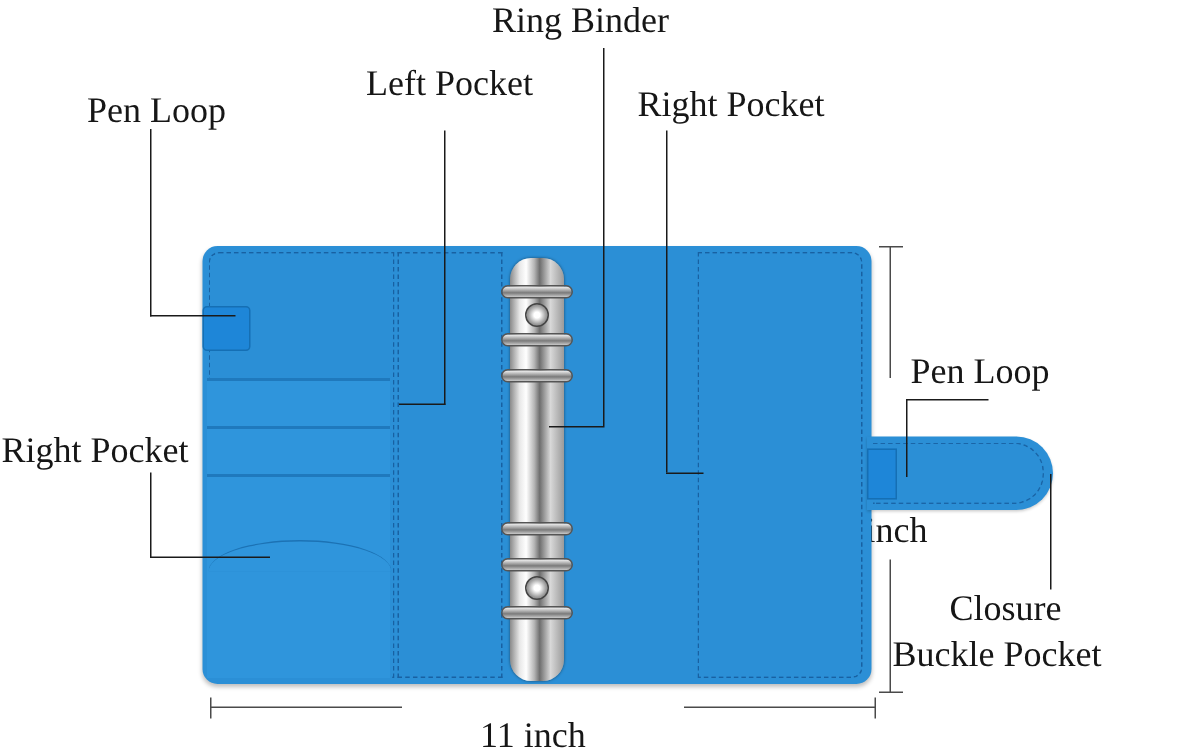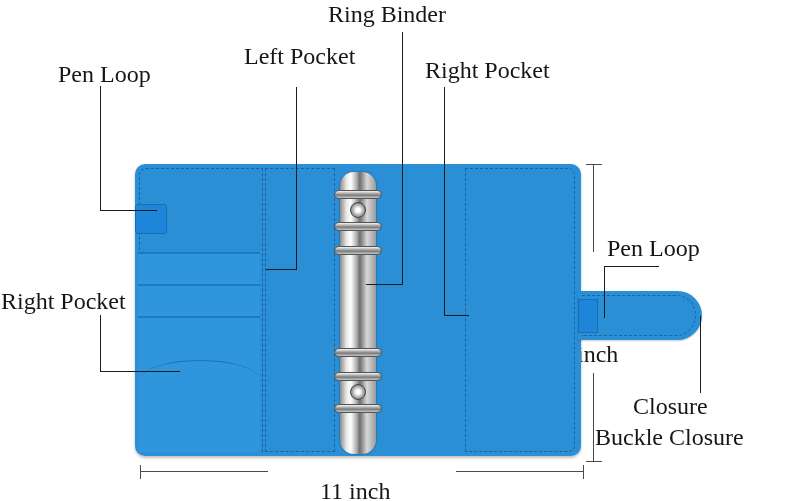--- a/index.html
+++ b/index.html
@@ -24,21 +24,21 @@
 </head>
 <body>
 
 <div class="label" style="left:328px;top:2px;">Ring Binder</div>
 <div class="label" style="left:244px;top:44px;">Left Pocket</div>
 <div class="label" style="left:425px;top:58px;">Right Pocket</div>
 <div class="label" style="left:58px;top:62px;">Pen Loop</div>
 <div class="label" style="left:1px;top:289px;">Right Pocket</div>
 <div class="label" style="left:607px;top:236px;">Pen Loop</div>
 <div class="label" style="left:633px;top:394px;">Closure</div>
-<div class="label" style="left:595px;top:425px;">Buckle  Closure</div>
+<div class="label" style="left:595px;top:425px;">Buckle  Pocket</div>
 <div class="label" style="left:529px;top:342px;">7.48 inch</div>
 <div class="label" style="left:320px;top:479px;">11 inch</div>
 
 <div class="binder">
 
   <div class="panel" style="left:4px;top:4px;width:124px;height:284px;border-radius:7px 0 0 7px;"></div>
 
   <div class="panel" style="left:130px;top:4px;width:70px;height:284px;"></div>
 
   <div class="panel" style="left:330px;top:4px;width:110px;height:284px;border-radius:0 7px 7px 0;"></div>

